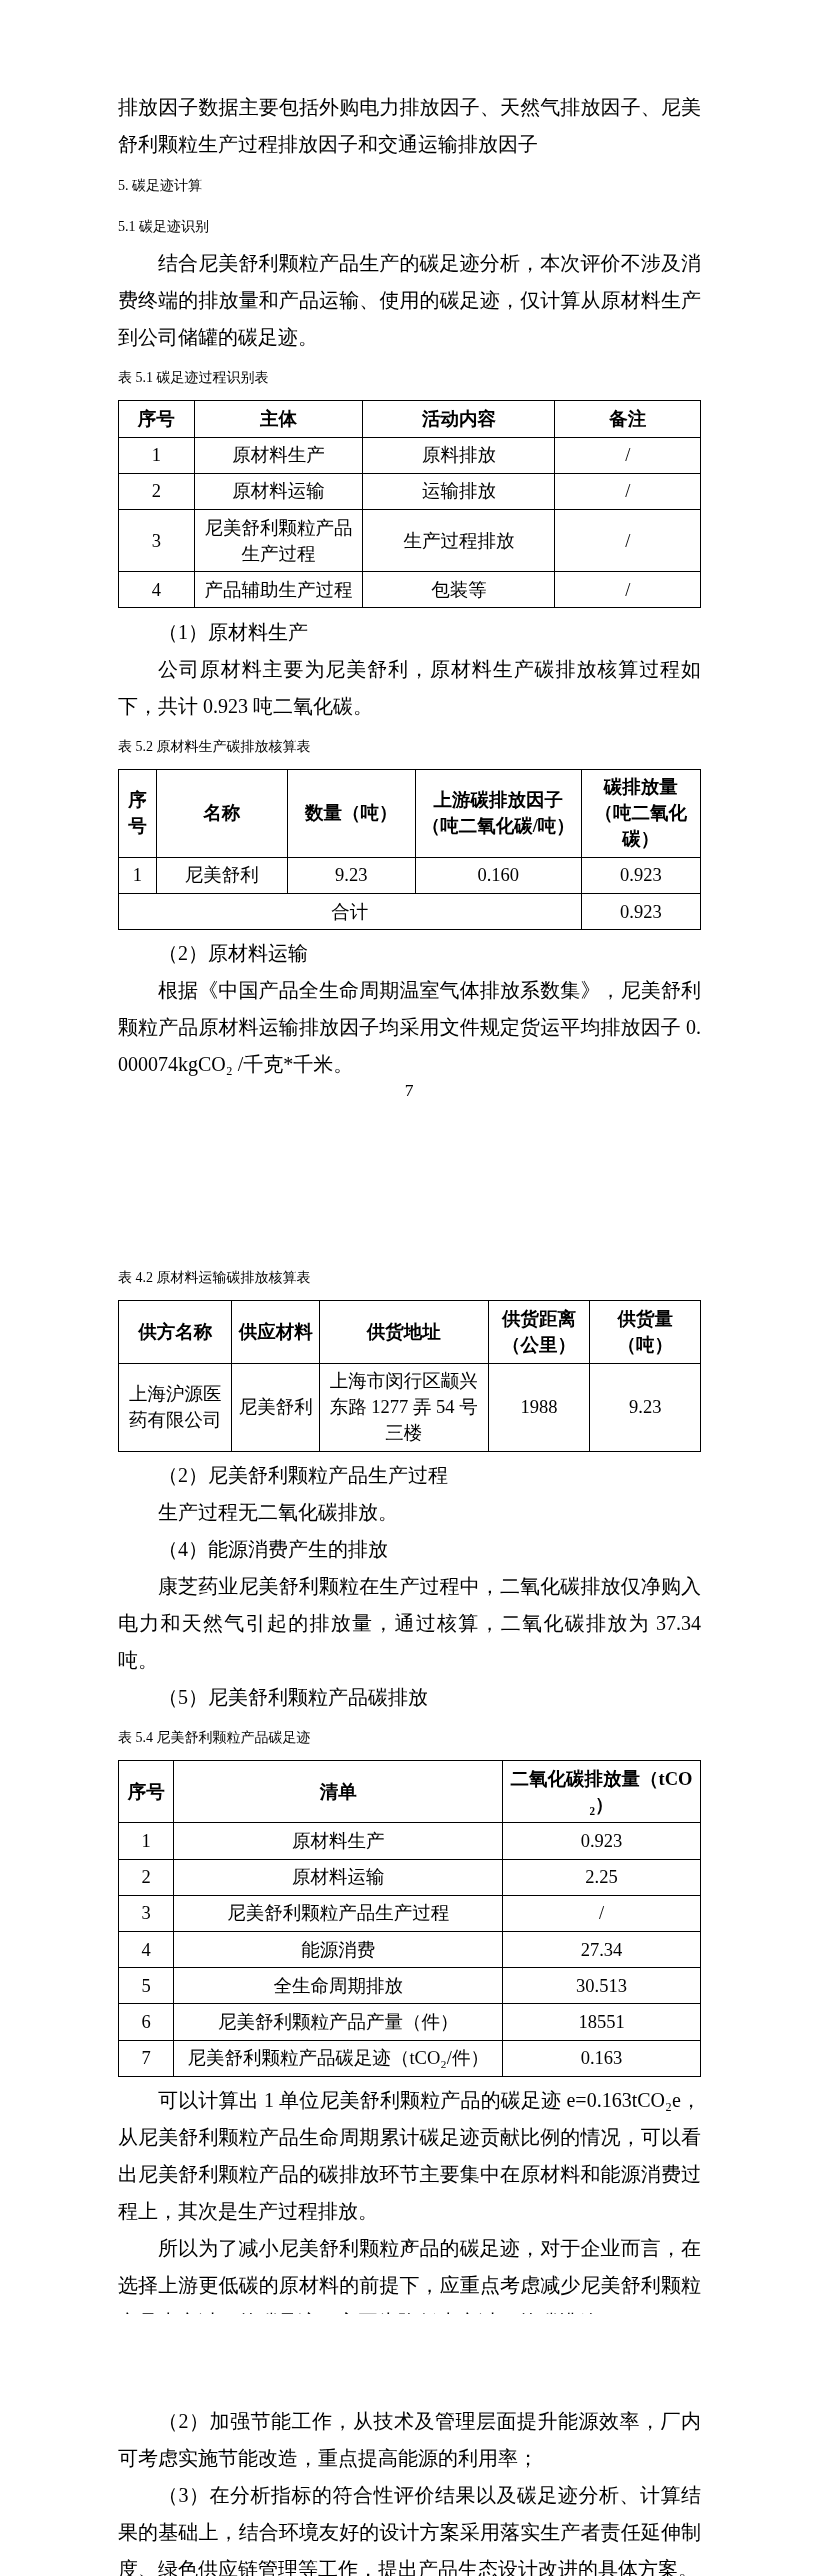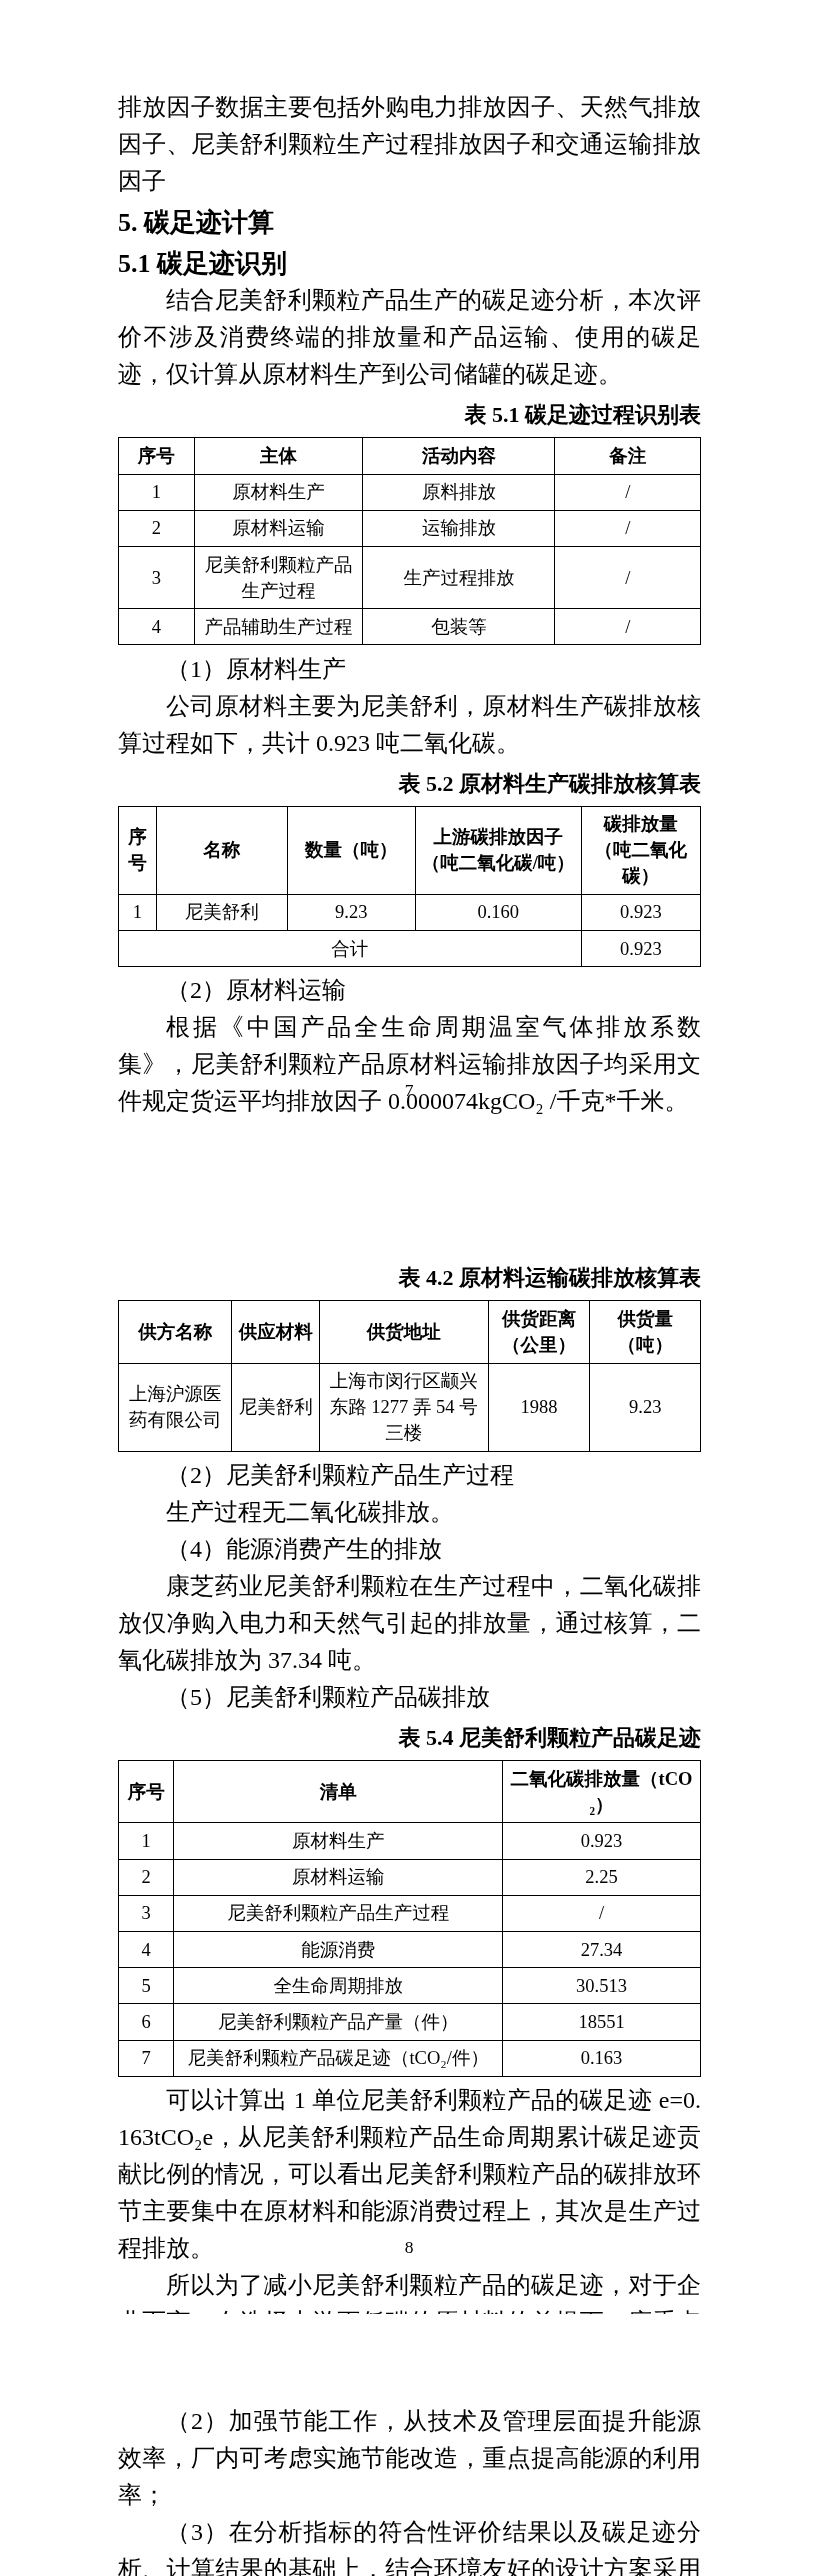--- a/index.html
+++ b/index.html
@@ -13,39 +13,39 @@
     position:relative;
     width:818px;
     height:1157px;
     box-sizing:border-box;
     padding:89px 117px 0 118px;
     background:#fff;
     overflow:hidden;
   }
   .para {
     margin:0;
-    font-size:24px;
+    font-size:20px;
     line-height:37px;
     text-align:justify;
     text-indent:2em;
     word-break:break-all;
   }
   .para.no-indent { text-indent:0; }
   .heading {
     margin:4.1px 0 0 0;
-    font-size:26px;
-    font-weight:700;
+    font-size:14px;
+    font-weight:400;
     line-height:37px;
   }
   .caption {
     margin:3.1px 0 0 0;
-    font-size:22px;
-    font-weight:700;
+    font-size:14px;
+    font-weight:400;
     line-height:37px;
-    text-align:right;
+    text-align:left;
   }
   table.grid {
     width:100%;
     border-collapse:collapse;
     margin:4.1px 0 5.2px 0;
     table-layout:fixed;
   }
   table.grid td {
     border:1px solid #000;
     font-size:18.5px;

